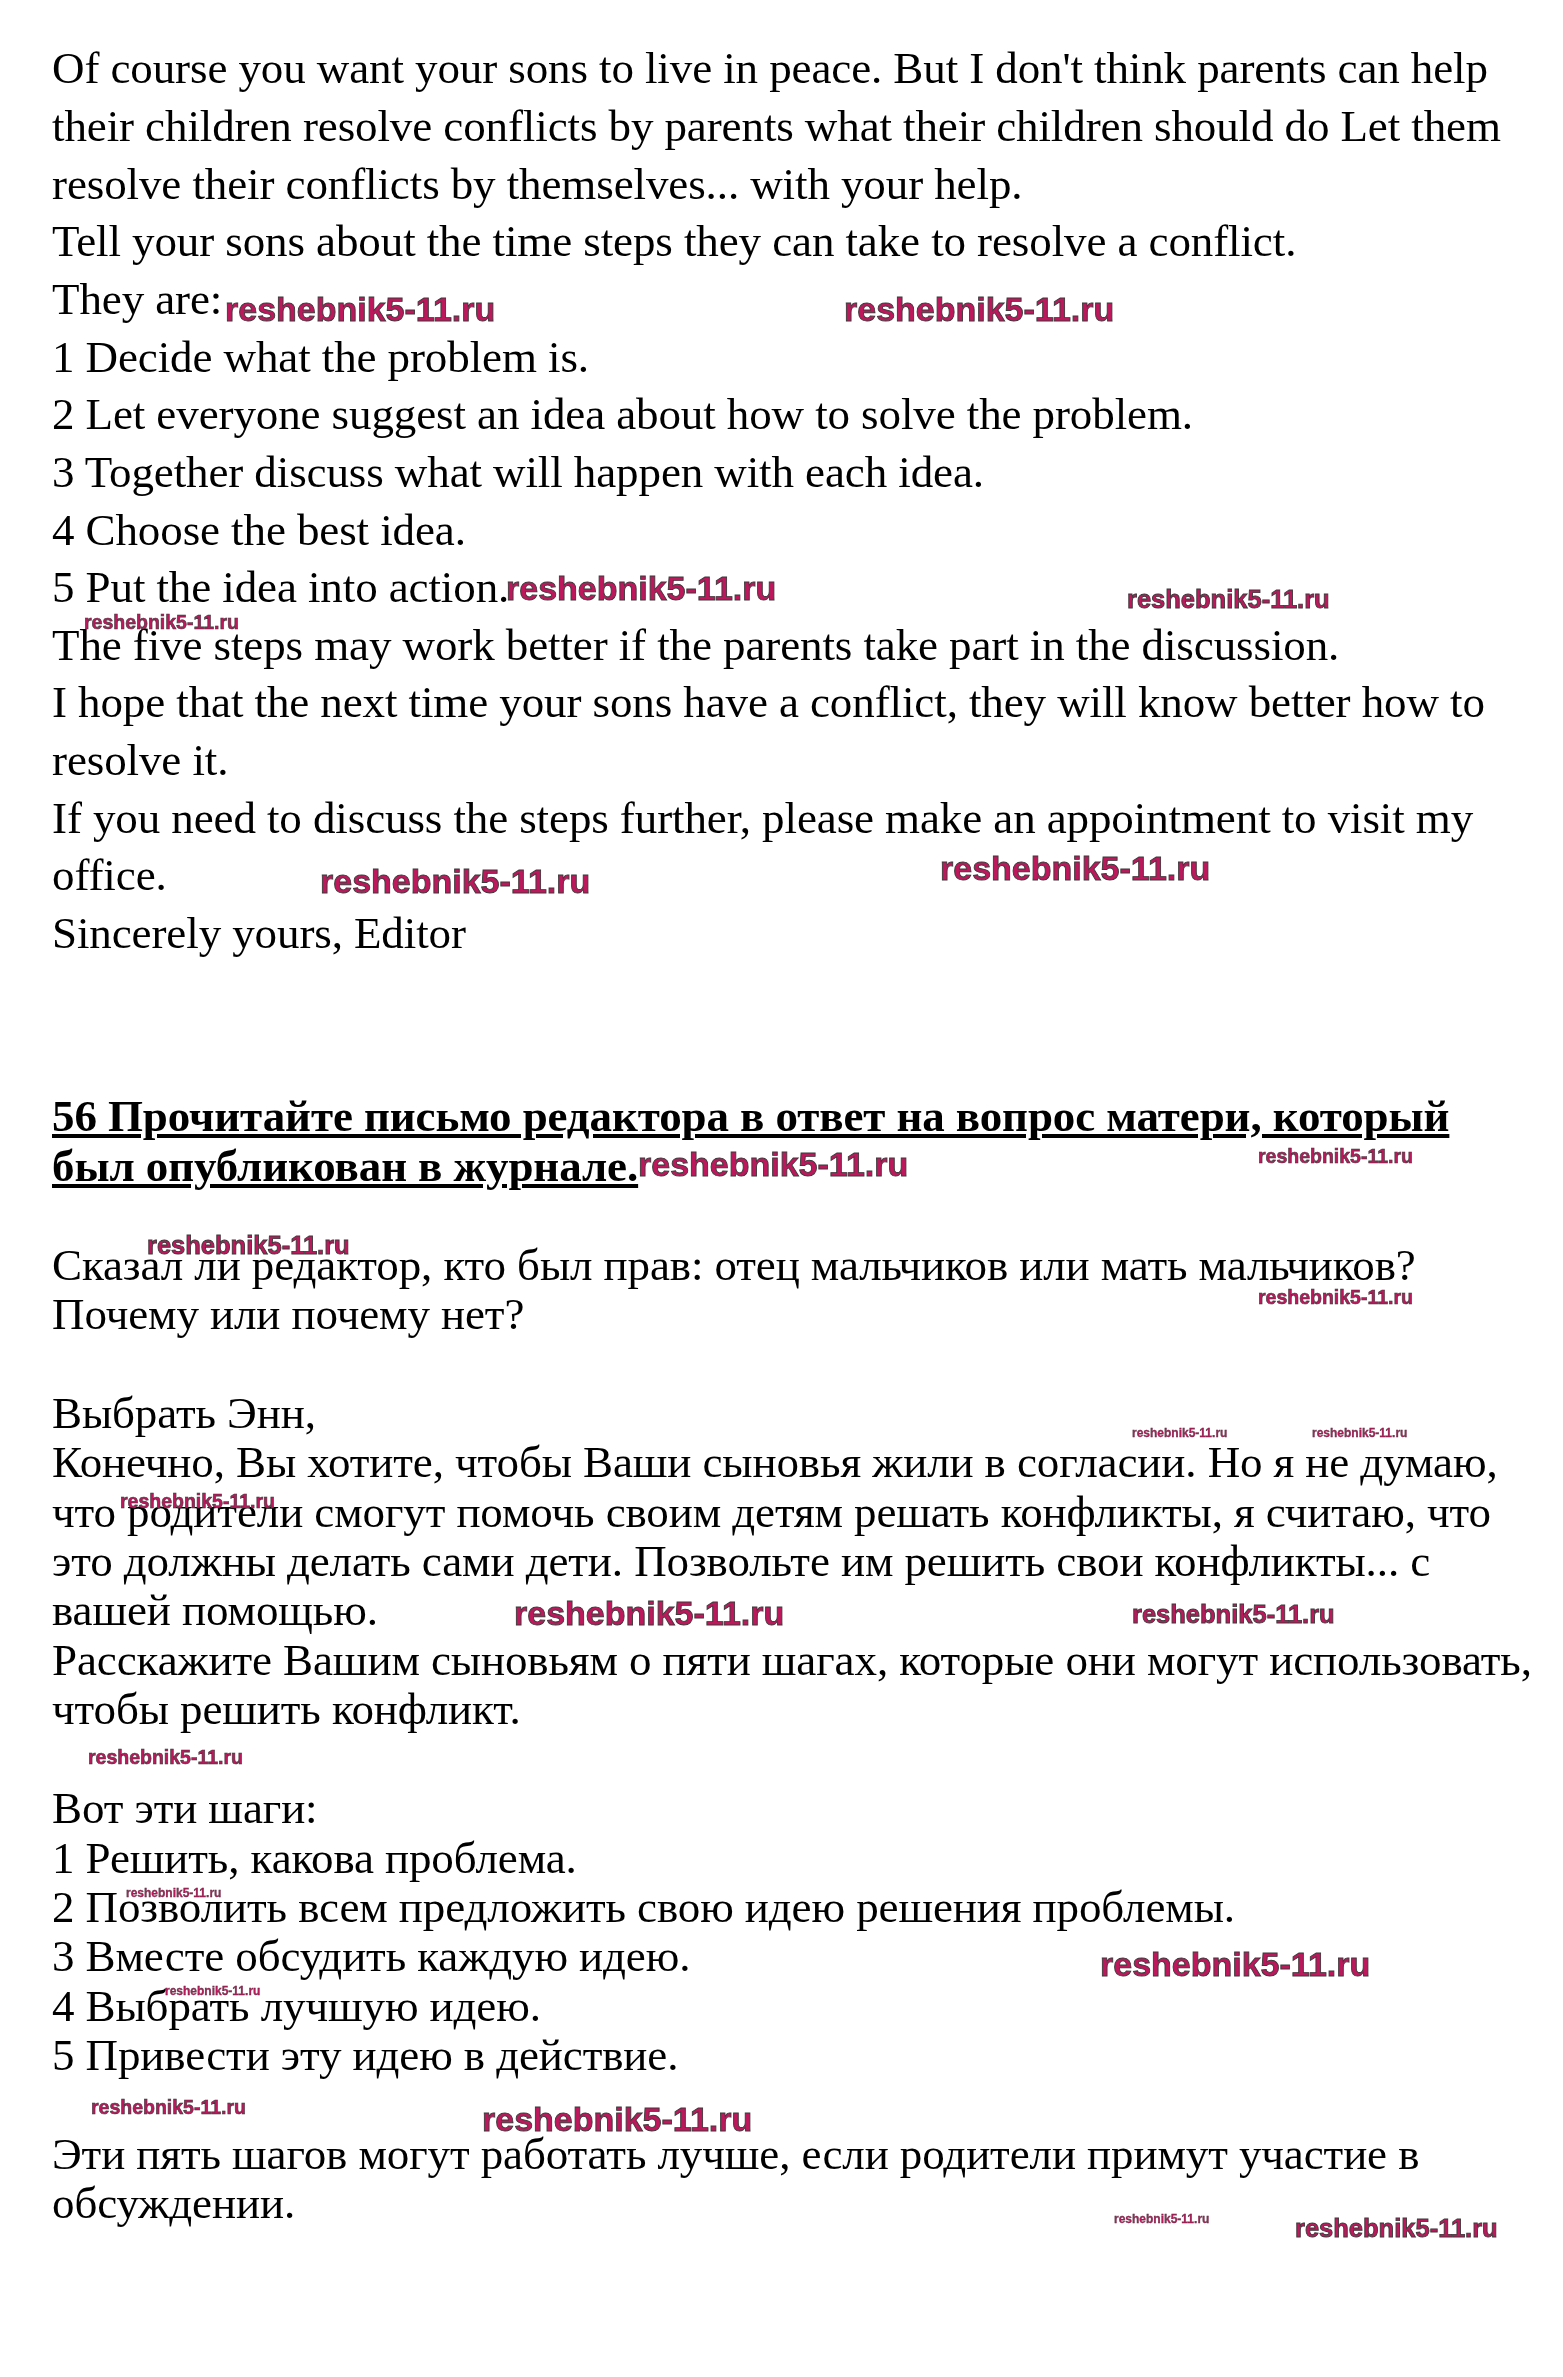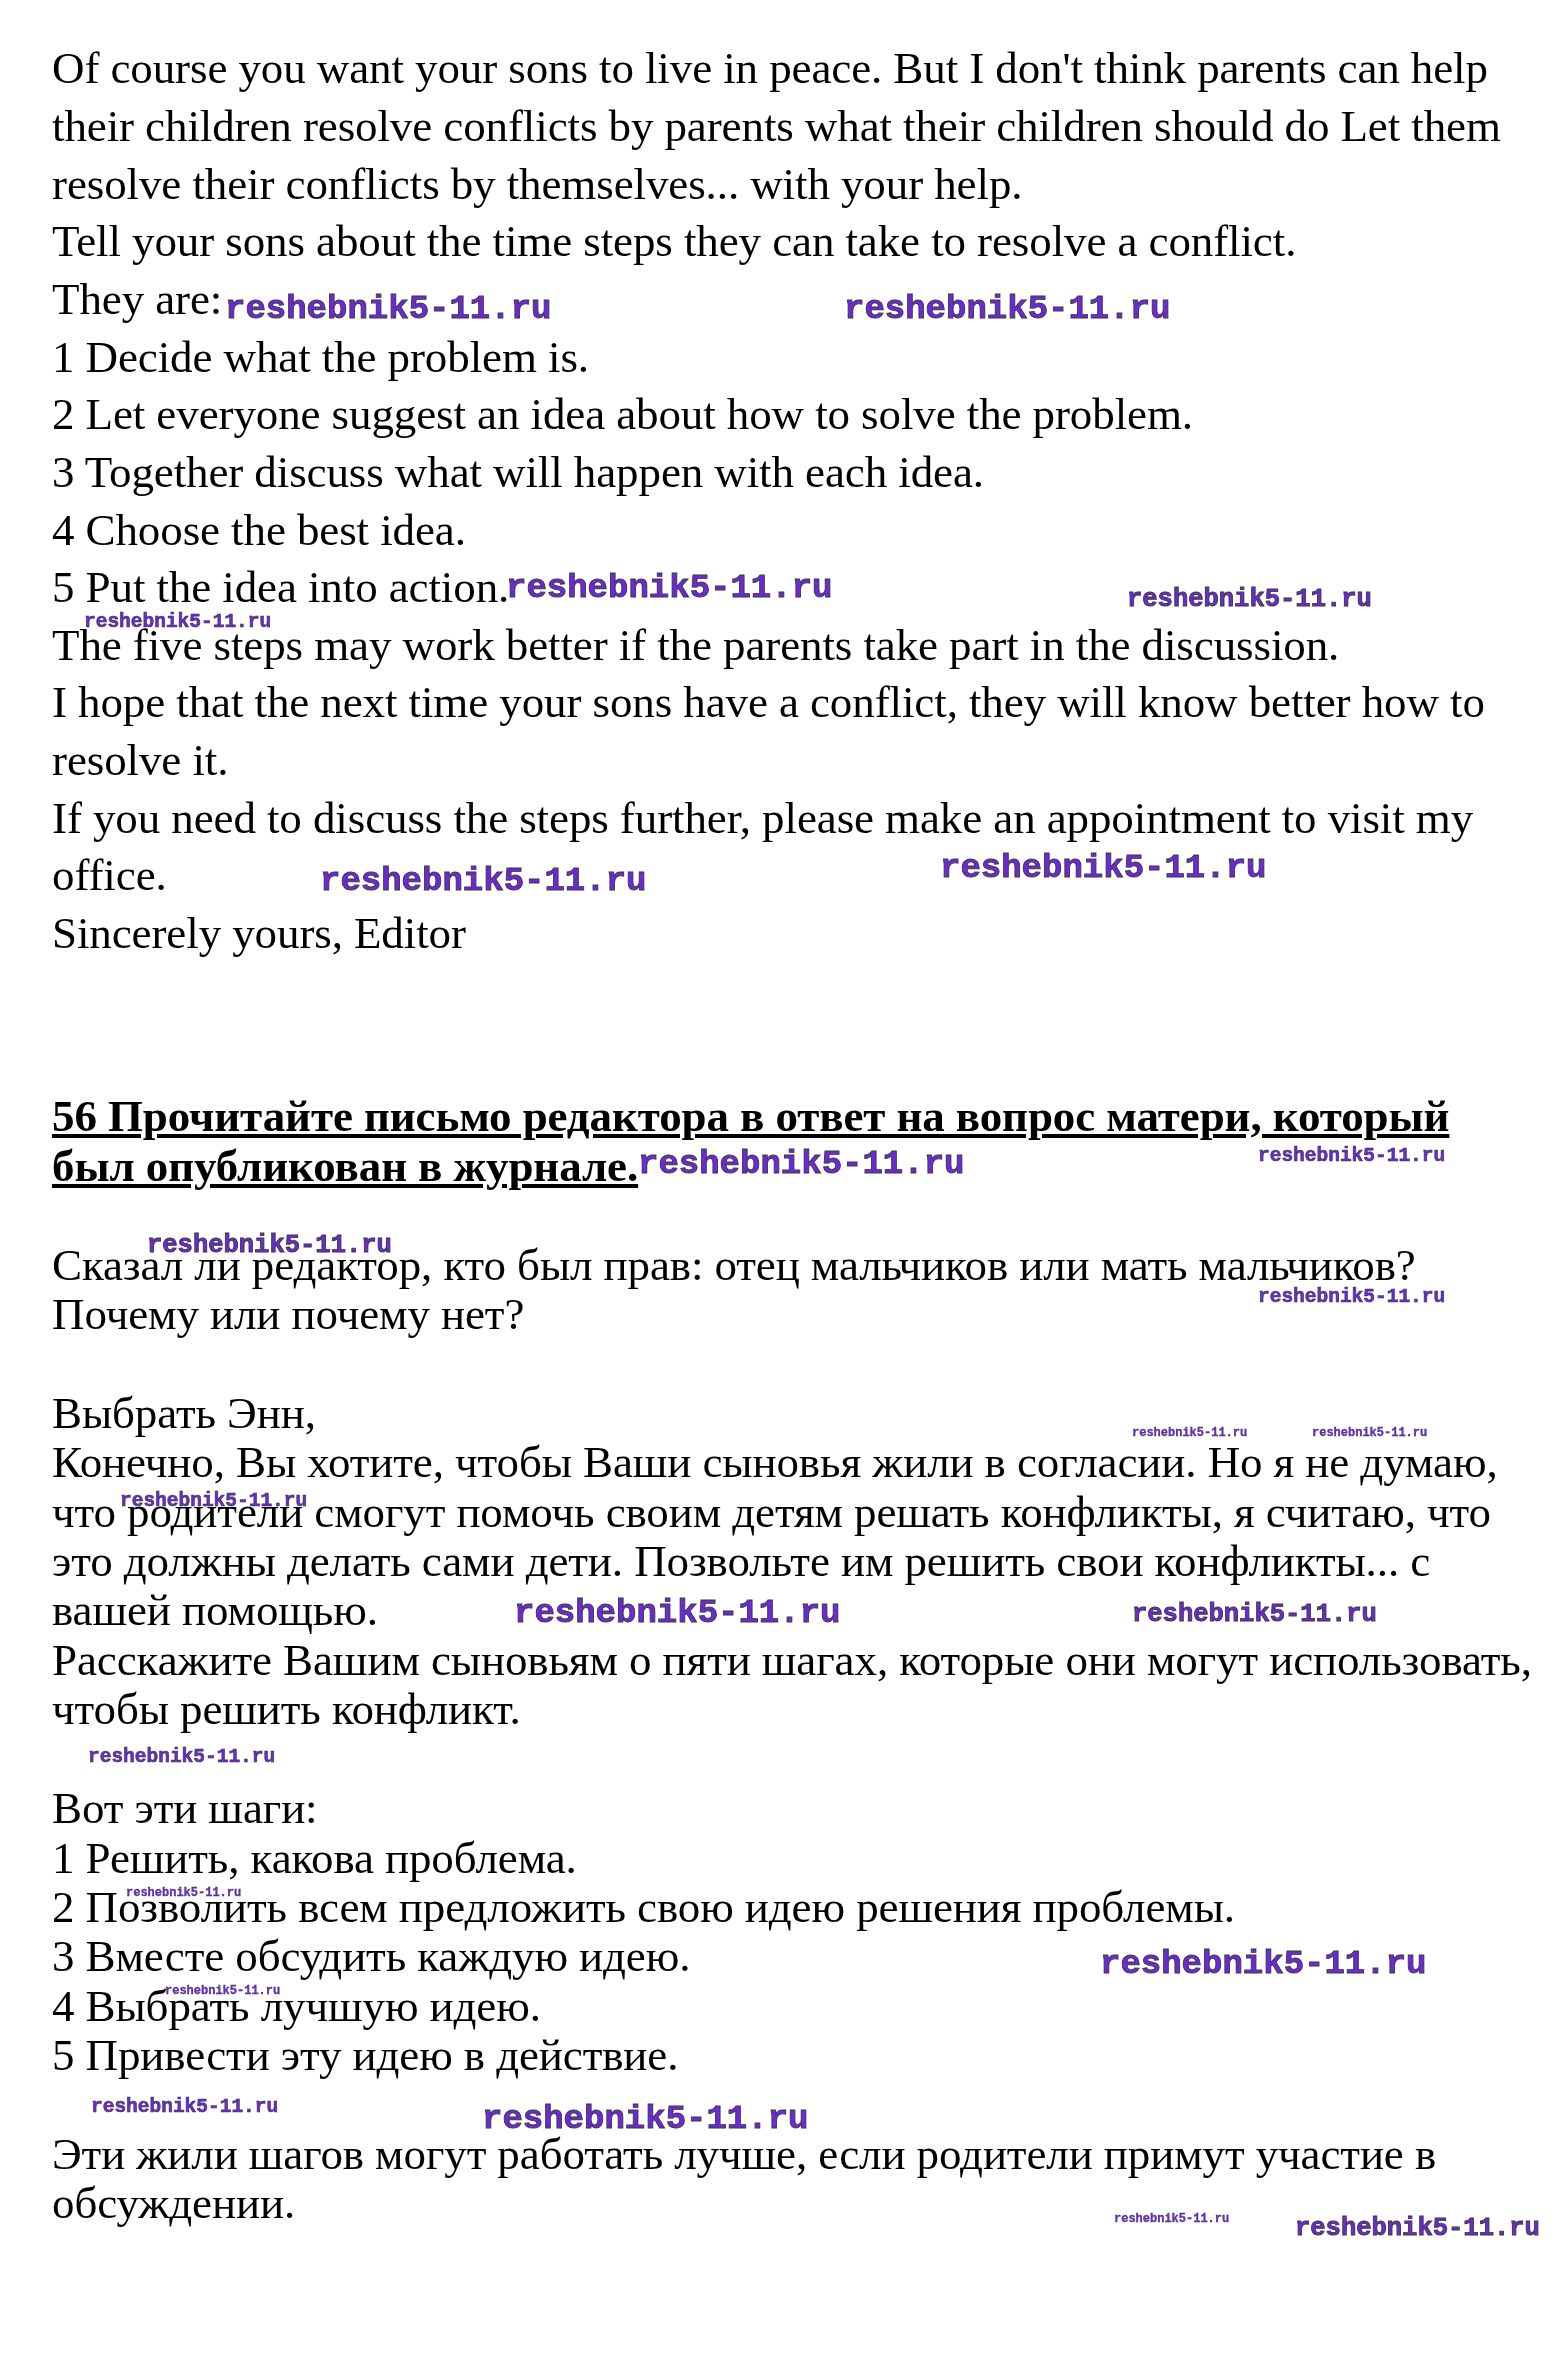--- a/index.html
+++ b/index.html
@@ -1,22 +1,22 @@
 <!DOCTYPE html>
 <html style="font-size:12px"><head>
 <meta charset="utf-8">
 <style>
   html, body { margin: 0; padding: 0; background: #ffffff; }
   body { width: 1563px; height: 2377px; position: relative; overflow: hidden;
          font-family: "Liberation Serif", serif; color: #000; }
   .line { position: absolute; left: 52px; font-size: 45px; line-height: 45px;
           white-space: nowrap; letter-spacing: -0.1px; }
   .bold { font-weight: bold; text-decoration: underline; }
-  .wm { position: absolute; font-family: Liberation Mono, monospace; font-weight: bold;
-        color: #6d28d9; -webkit-text-stroke: 0.9px #3a3a3a; white-space: nowrap;
+  .wm { position: absolute; font-family: Liberation Sans, sans-serif; font-weight: bold;
+        color: #be185d; -webkit-text-stroke: 0.9px #3a3a3a; white-space: nowrap;
         letter-spacing: 0px; }
   .wm-lg { font-size: 34px; }
   .wm-md { font-size: 25.5px; }
   .wm-sm { font-size: 19.5px; -webkit-text-stroke: 0.6px #3a3a3a; }
   .wm-xs { font-size: 12px; -webkit-text-stroke: 0.3px #3a3a3a; }
 </style>
 </head>
 <body>
 
 <div>
@@ -52,21 +52,21 @@
   <div class="line" style="top:1539px">это должны делать сами дети. Позвольте им решить свои конфликты... с</div>
   <div class="line" style="top:1588px">вашей помощью.</div>
   <div class="line" style="top:1638px">Расскажите Вашим сыновьям о пяти шагах, которые они могут использовать,</div>
   <div class="line" style="top:1687px">чтобы решить конфликт.</div>
   <div class="line" style="top:1786px">Вот эти шаги:</div>
   <div class="line" style="top:1836px">1 Решить, какова проблема.</div>
   <div class="line" style="top:1885px">2 Позволить всем предложить свою идею решения проблемы.</div>
   <div class="line" style="top:1934px">3 Вместе обсудить каждую идею.</div>
   <div class="line" style="top:1984px">4 Выбрать лучшую идею.</div>
   <div class="line" style="top:2033px">5 Привести эту идею в действие.</div>
-  <div class="line" style="top:2132px">Эти жили шагов могут работать лучше, если родители примут участие в</div>
+  <div class="line" style="top:2132px">Эти пять шагов могут работать лучше, если родители примут участие в</div>
   <div class="line" style="top:2181px">обсуждении.</div>
 </div>
 
 <div>
   <span class="wm wm-lg" style="left:225px;top:290px">reshebnik5-11.ru</span>
   <span class="wm wm-lg" style="left:844px;top:290px">reshebnik5-11.ru</span>
   <span class="wm wm-lg" style="left:506px;top:569px">reshebnik5-11.ru</span>
   <span class="wm wm-md" style="left:1127px;top:585px">reshebnik5-11.ru</span>
   <span class="wm wm-sm" style="left:84px;top:611px">reshebnik5-11.ru</span>
   <span class="wm wm-lg" style="left:320px;top:862px">reshebnik5-11.ru</span>

